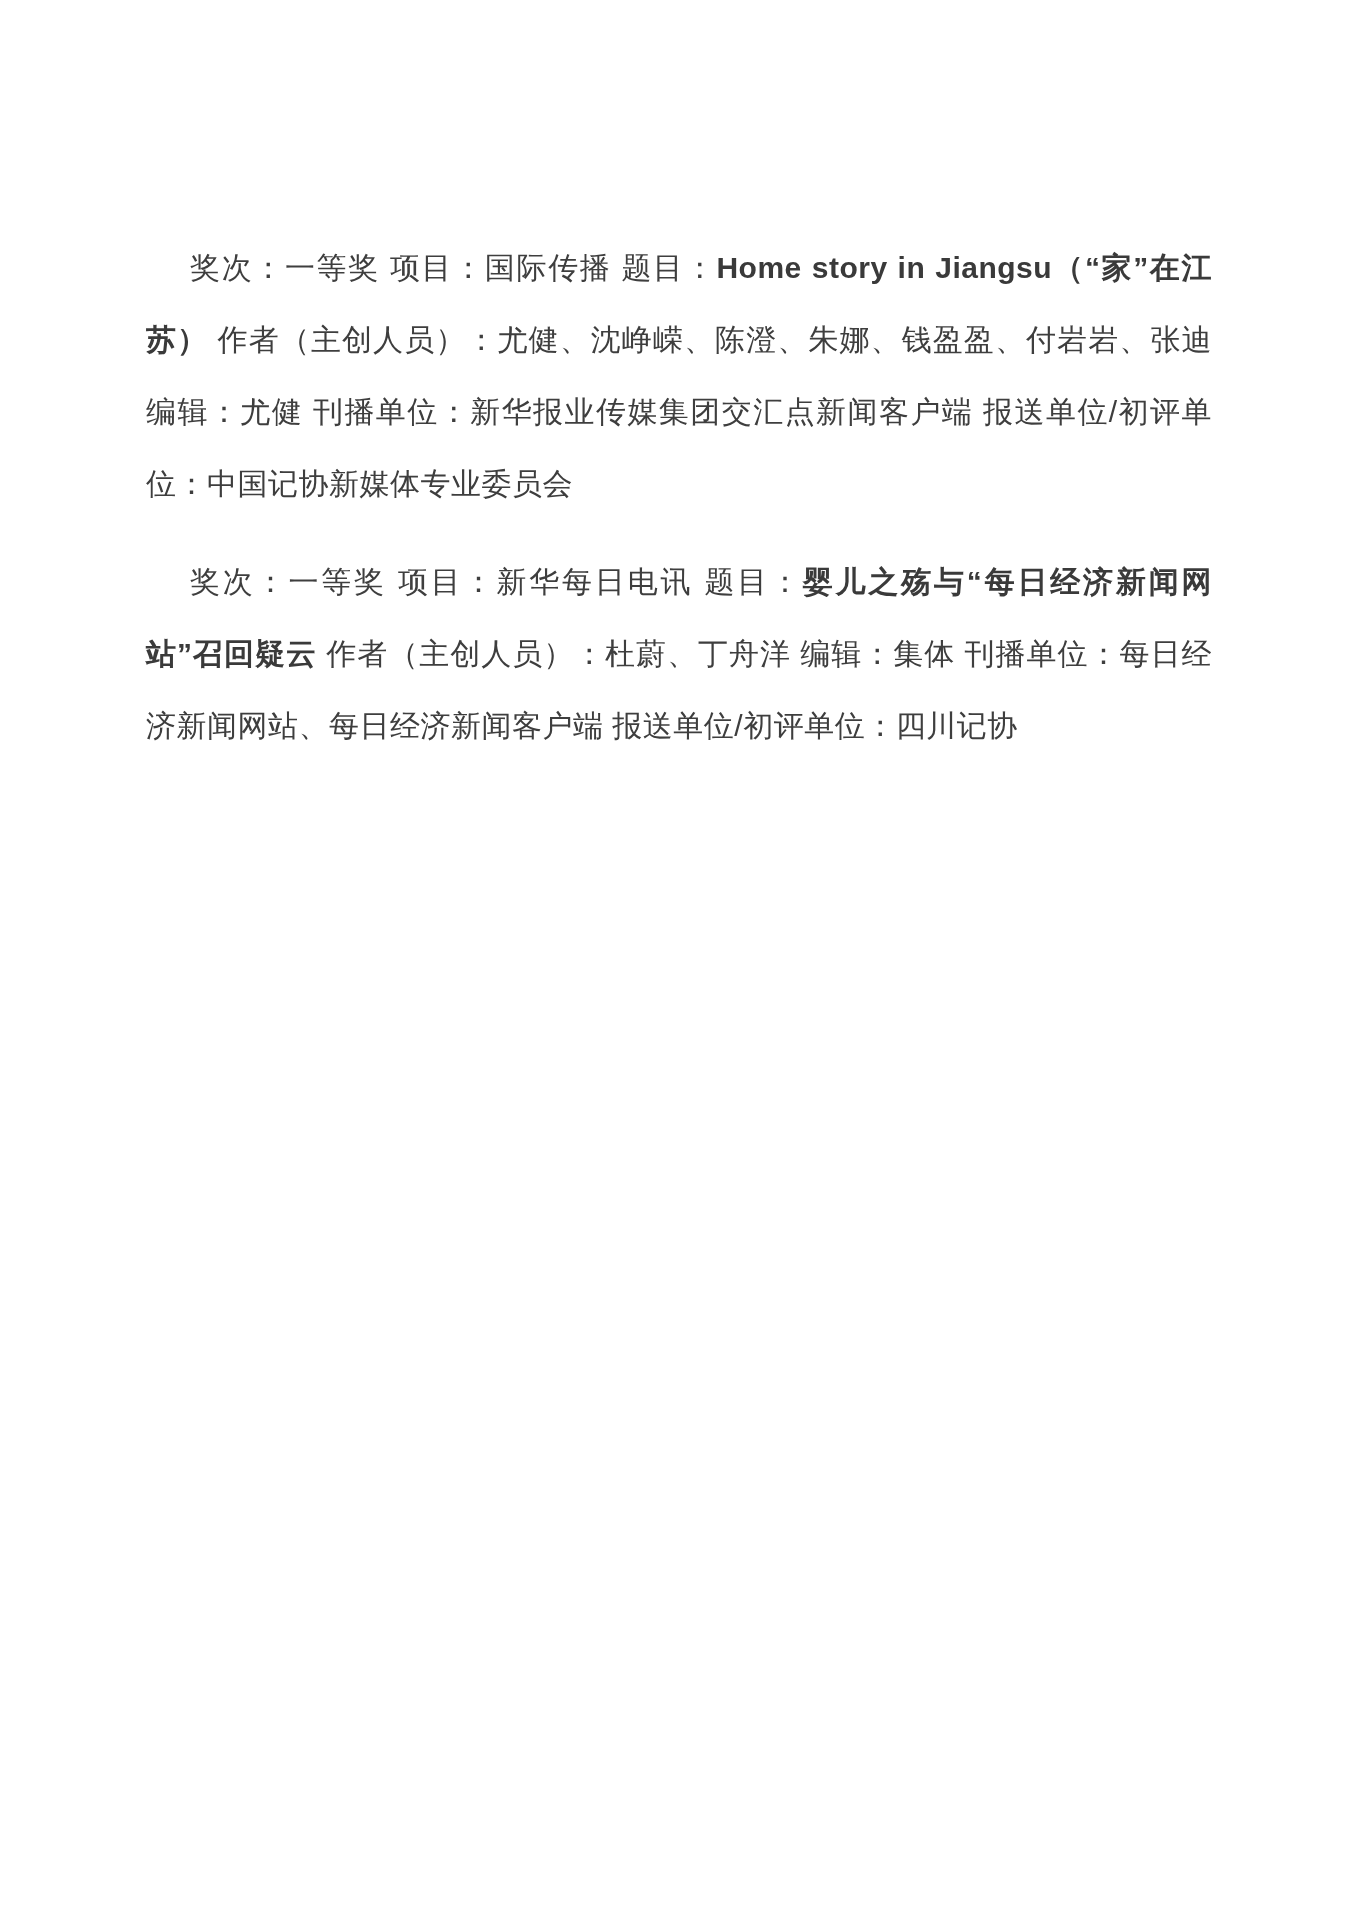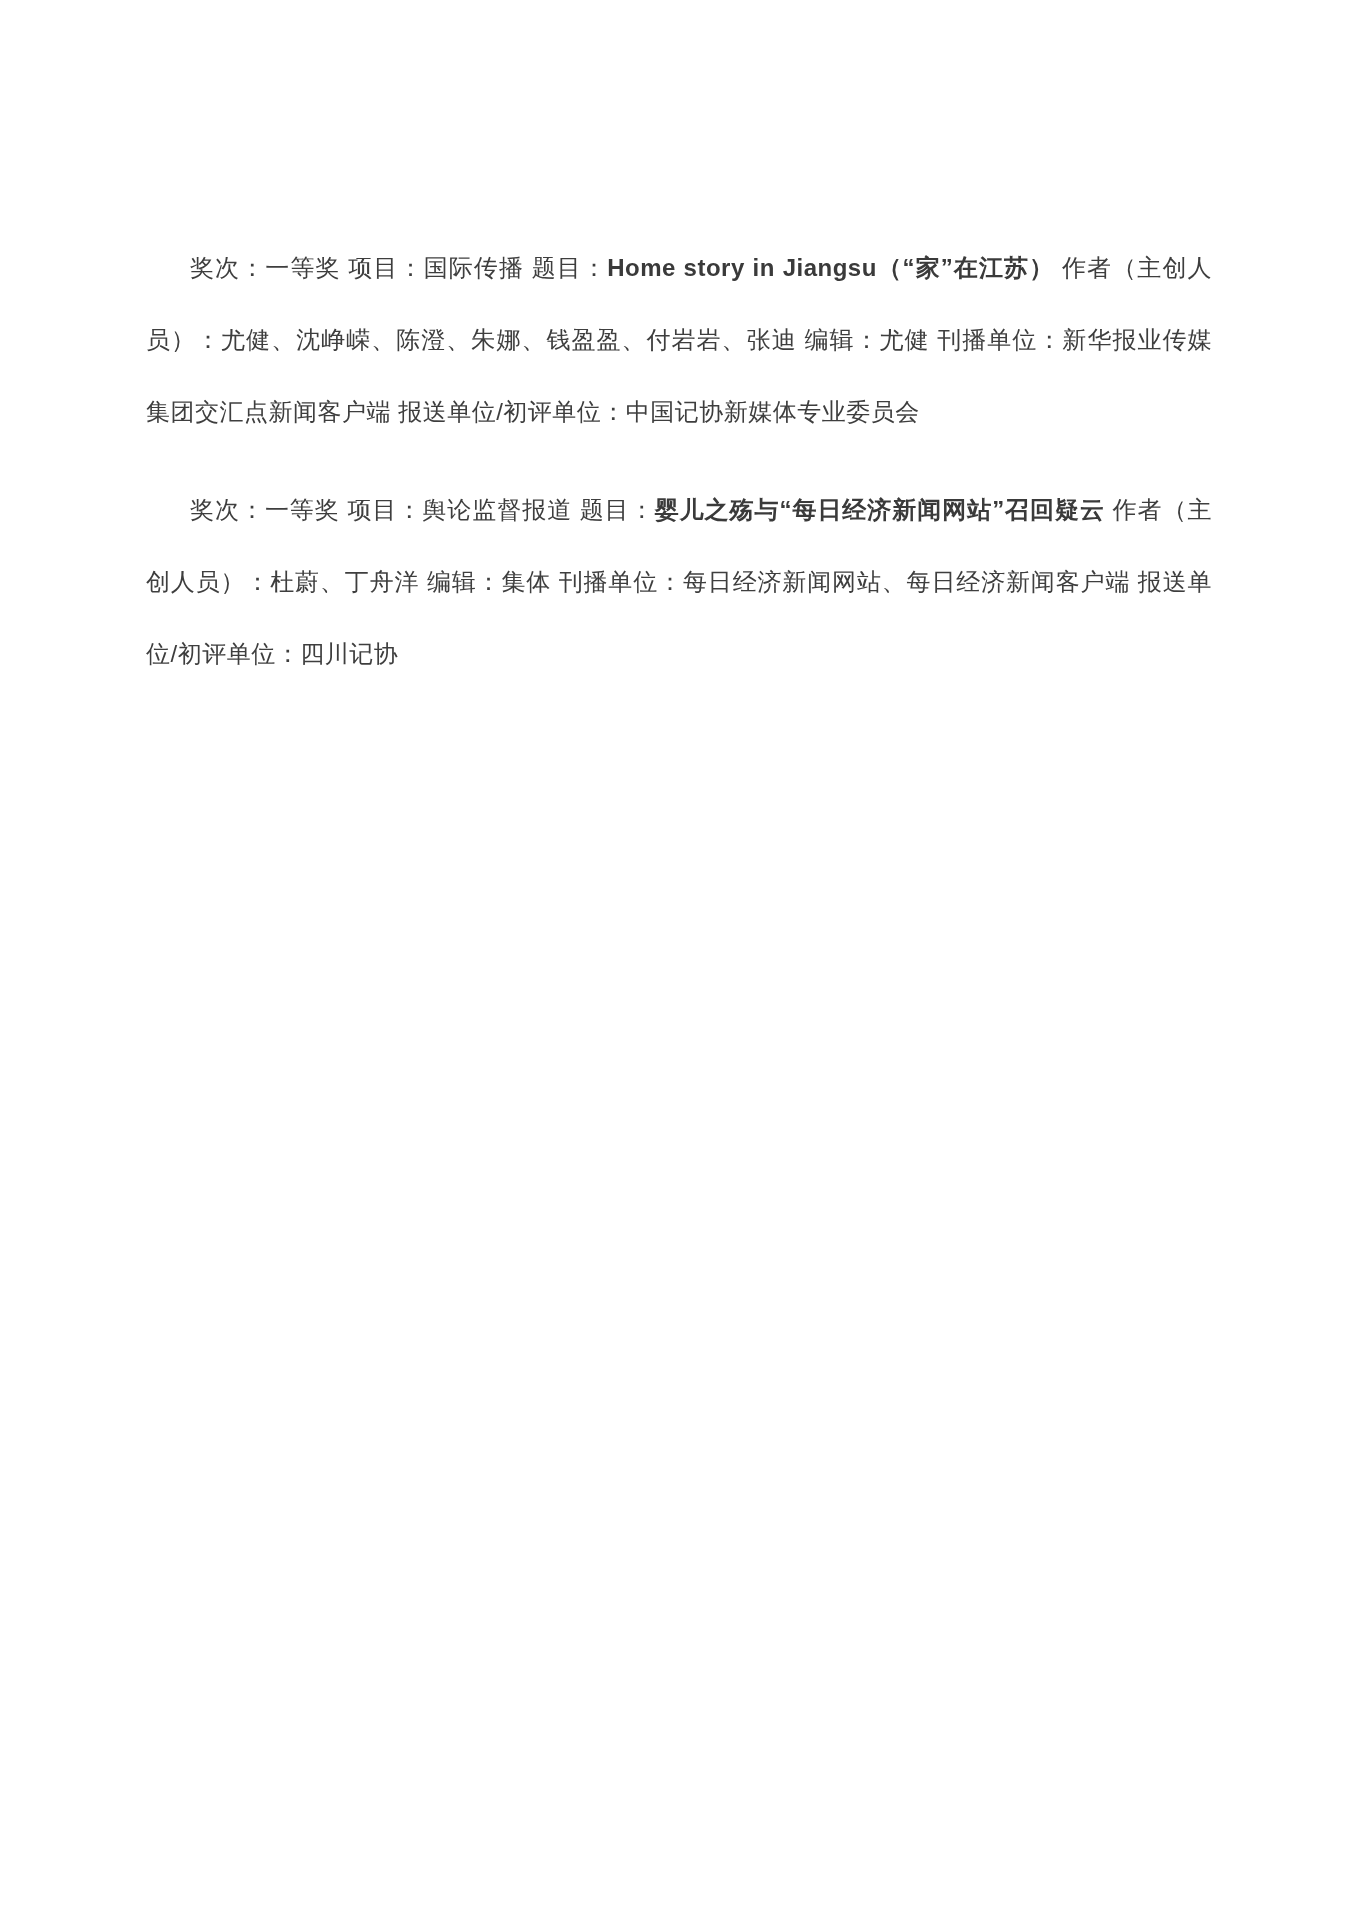--- a/index.html
+++ b/index.html
@@ -15,21 +15,21 @@
     font-family: "Liberation Sans", "DejaVu Sans", sans-serif;
   }
   .page {
     position: absolute;
     left: 146px;
     top: 232px;
     width: 1066px;
   }
   p.entry {
     margin: 0 0 26px 0;
-    font-size: 24px;
+    font-size: 30px;
     line-height: 72px;
     text-align: justify;
     text-indent: 44px;
     color: #3e3e3e;
     letter-spacing: 0.5px;
   }
   p.entry .title {
     font-weight: 700;
     color: #3a3a3a;
   }
@@ -38,15 +38,15 @@
 <body>
 
 <div class="page">
 
   <p class="entry"><span>奖次：一等奖 项目：国际传播 题目：</span><span class="title">Home story in Jiangsu（“家”在江苏）</span><span> 作者（主创人员）：尤健、沈峥嵘、陈澄、朱娜、钱盈盈、付岩岩、张迪 编辑：尤健 刊播单位：新华报业传媒集团交汇点新闻客户端 报送单位/初评单位：中国记协新媒体专业委员会</span></p>
 
 
 
 
 
-  <p class="entry"><span>奖次：一等奖 项目：舆论监督报道 题目：</span><span class="title">婴儿之殇与“每日经济新闻网站”召回疑云</span><span> 作者（主创人员）：杜蔚、丁舟洋 编辑：集体 刊播单位：每日经济新闻网站、每日经济新闻客户端 报送单位/初评单位：四川记协</span></p>
+  <p class="entry"><span>奖次：一等奖 项目：新华每日电讯 题目：</span><span class="title">婴儿之殇与“每日经济新闻网站”召回疑云</span><span> 作者（主创人员）：杜蔚、丁舟洋 编辑：集体 刊播单位：每日经济新闻网站、每日经济新闻客户端 报送单位/初评单位：四川记协</span></p>
 
 </div>
 
 </body></html>

